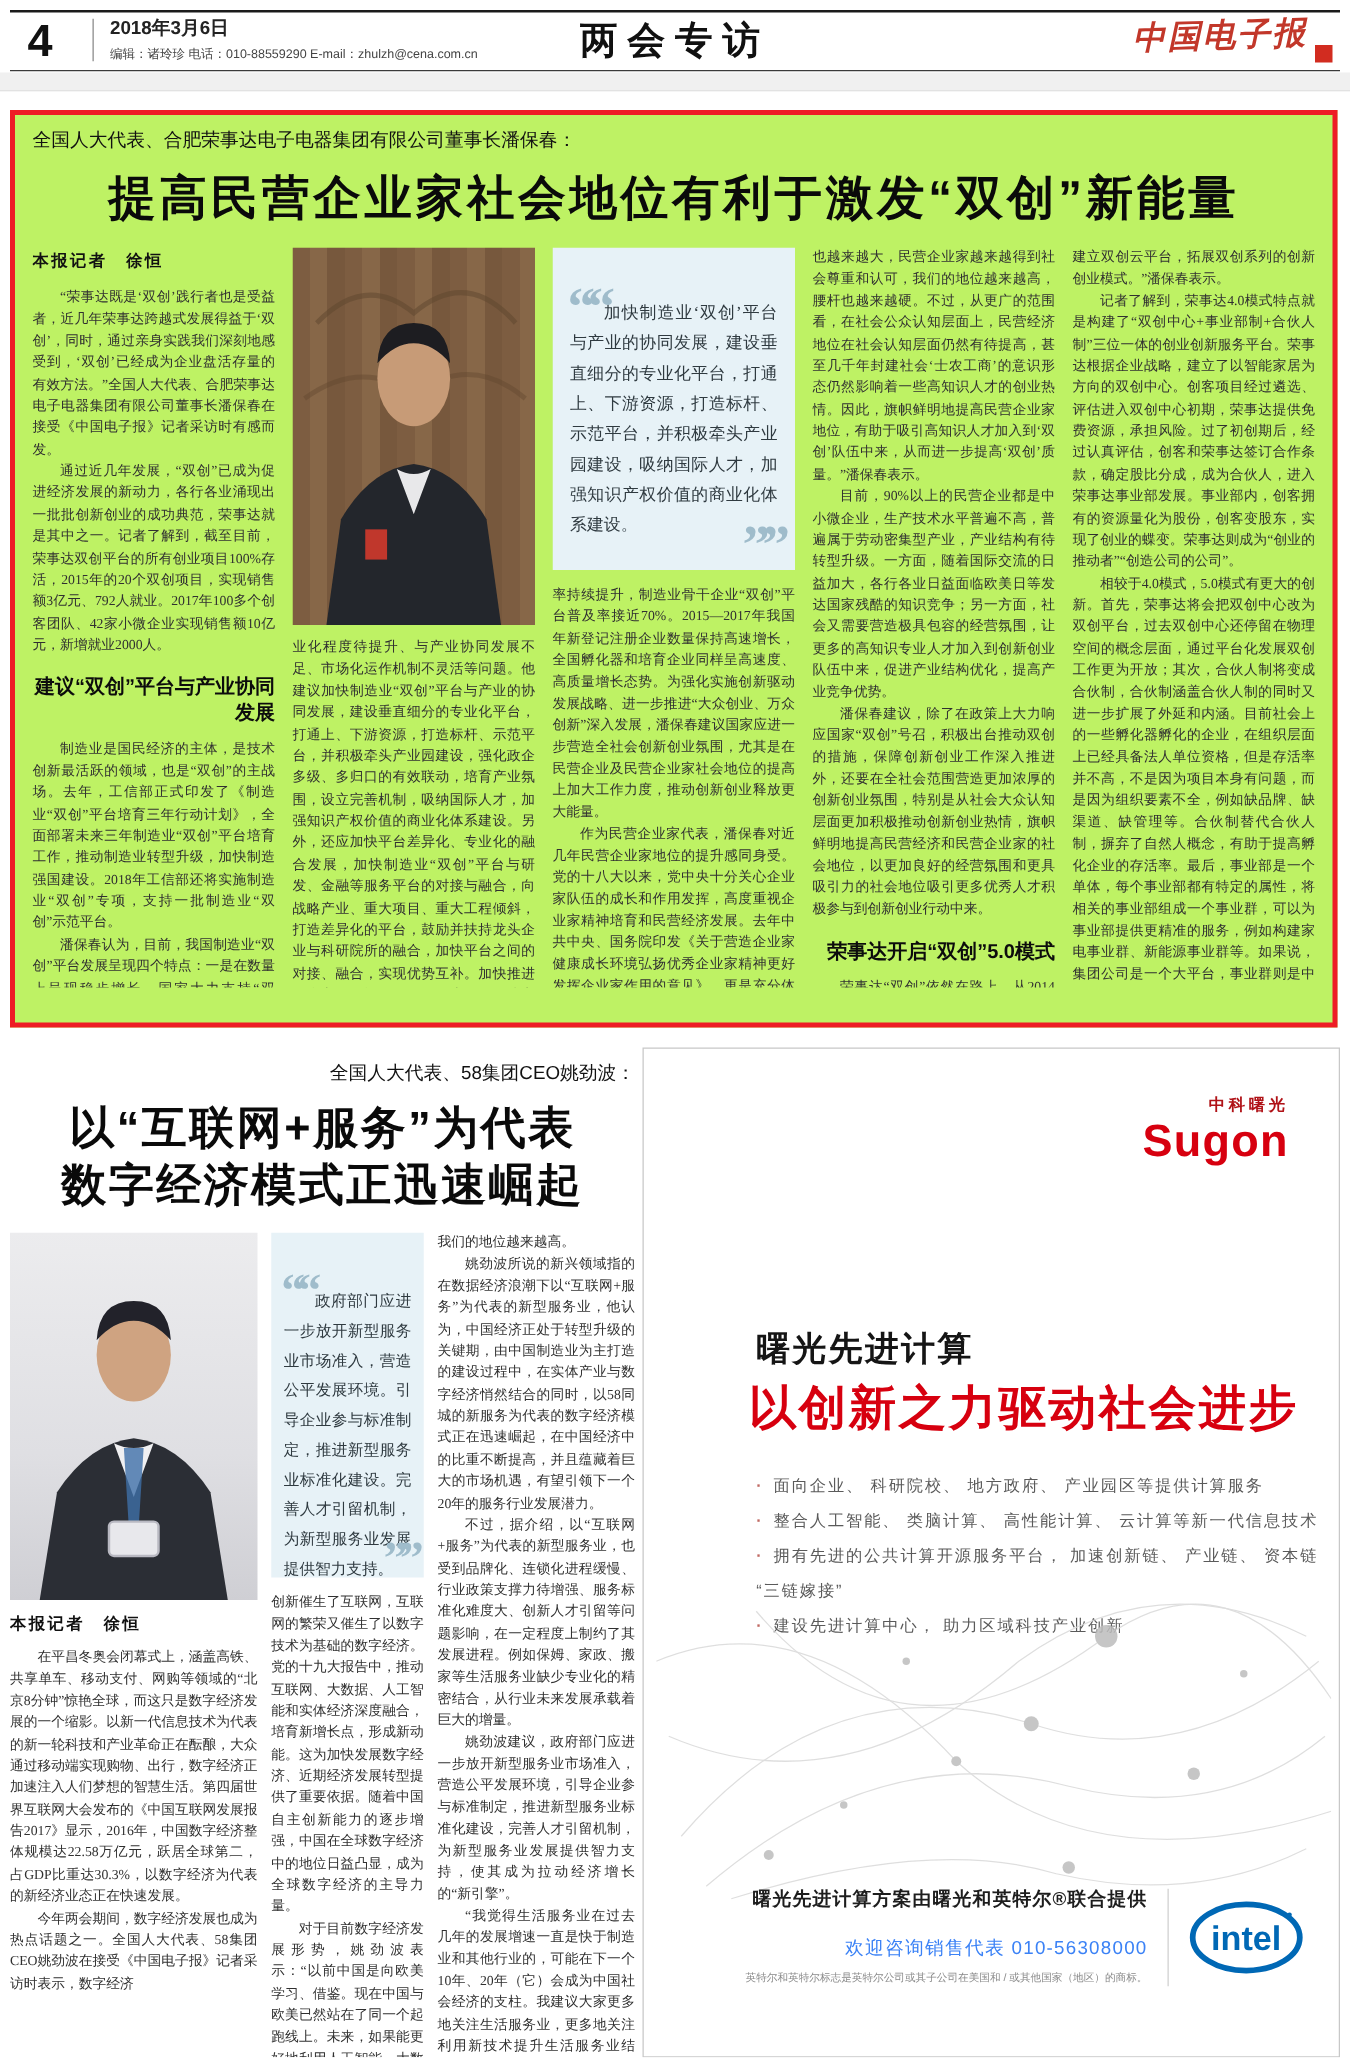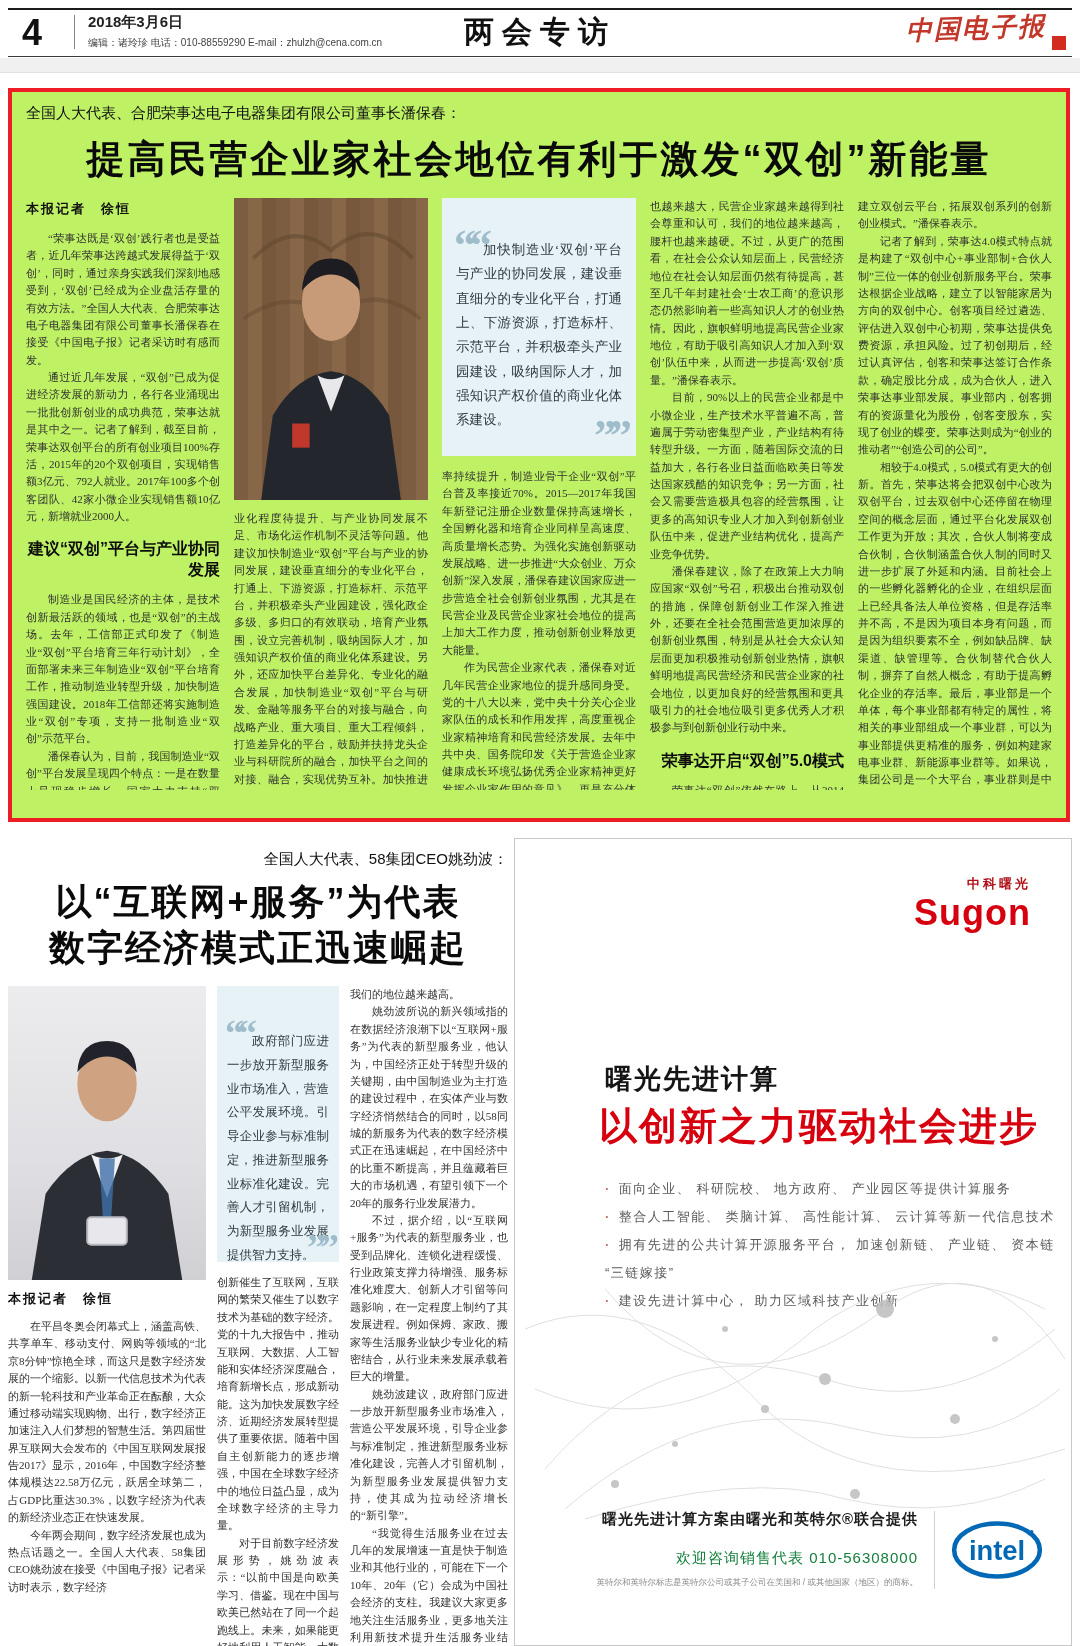--- a/index.html
+++ b/index.html
@@ -70,21 +70,21 @@
   .ad-brand-en{font:bold 36px/1 "Liberation Sans",sans-serif;color:#d7000f;letter-spacing:1px;margin-top:2px;}
   .ad-t1{position:absolute;left:90px;top:222px;font:bold 27px "Liberation Sans",sans-serif;color:#151515;letter-spacing:2px;}
   .ad-t2{position:absolute;left:84px;top:262px;font:900 38px "Liberation Sans",sans-serif;color:#d7000f;letter-spacing:2px;}
   .ad-bullets{position:absolute;left:90px;top:336px;margin:0;padding:0;list-style:none;}
   .ad-bullets li{font:13px/2.15 "Liberation Sans",sans-serif;color:#5a5a5a;letter-spacing:1.5px;}
   .ad-bullets li:before{content:"\00B7";color:#c06a63;font-weight:bold;margin-right:8px;}
   .ad-art{position:absolute;left:10px;top:430px;width:540px;height:260px;opacity:.85;}
   .ad-footer{position:absolute;right:28px;bottom:56px;display:flex;align-items:center;gap:16px;}
   .ad-f-text{text-align:right;}
   .ad-f1{font:bold 15px "Liberation Sans",sans-serif;color:#1d1d1d;letter-spacing:1px;}
-  .ad-f2{font:15px "Liberation Sans",sans-serif;color:#15803d;margin-top:20px;letter-spacing:1px;}
+  .ad-f2{font:15px "Liberation Sans",sans-serif;color:#3b82f6;margin-top:20px;letter-spacing:1px;}
   .ad-f3{font:8.5px "Liberation Sans",sans-serif;color:#8a8a8a;margin-top:9px;}
   .ad-f-div{width:1px;height:78px;background:#cfcfcf;}
   .intel{width:92px;height:62px;}
 </style>
 </head>
 <body>
 
 <div class="page">
 
   <div class="header">

